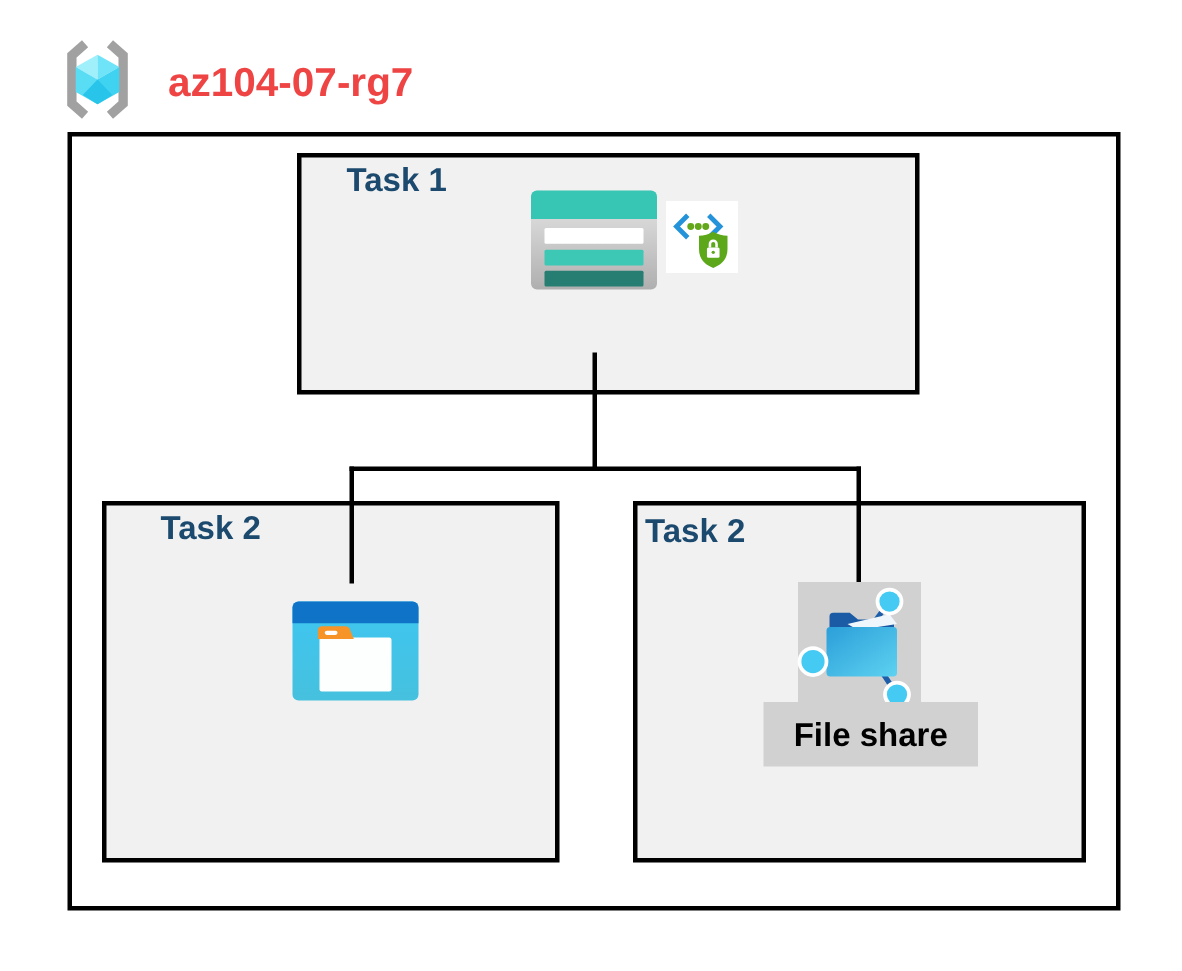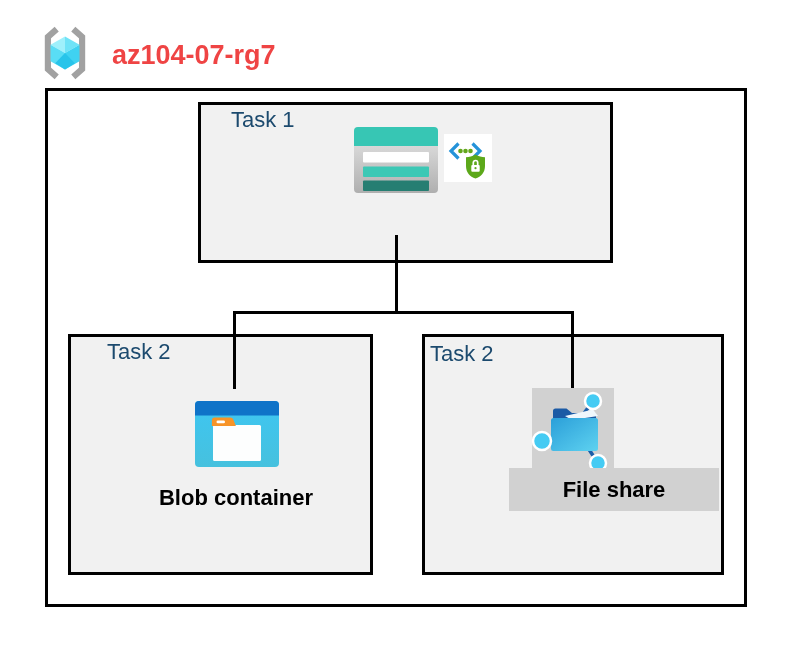--- a/index.html
+++ b/index.html
@@ -5,29 +5,29 @@
   html,body{margin:0;padding:0;background:#ffffff;}
   .canvas{position:relative;width:788px;height:647px;background:#ffffff;
           font-family:"Liberation Sans",sans-serif;overflow:hidden;}
   .abs{position:absolute;}
   .title{font-size:27px;font-weight:bold;color:#ef4444;white-space:nowrap;}
   .outer-box{left:45px;top:88px;width:696px;height:513px;border:3px solid #000000;background:#ffffff;}
   .task-box{background:#F1F1F1;border:3px solid #000000;}
   .box1{left:198px;top:102px;width:409px;height:155px;}
   .box2{left:68px;top:334px;width:299px;height:235px;}
   .box3{left:422px;top:334px;width:296px;height:235px;}
-  .task-label{font-size:22px;font-weight:normal;color:#1C4A6E;white-space:nowrap;}
+  .task-label{font-size:22px;font-weight:bold;color:#1C4A6E;white-space:nowrap;}
   .node-label{font-size:22px;font-weight:bold;color:#000000;white-space:nowrap;text-align:center;}
   .connector{background:#000000;}
   .conn-v1{left:395px;top:235px;width:3px;height:79px;}
   .conn-h {left:233px;top:311px;width:341px;height:3px;}
   .conn-v2{left:233px;top:311px;width:3px;height:78px;}
   .conn-v3{left:571px;top:311px;width:3px;height:78px;}
   .gray-square{left:532px;top:388px;width:82px;height:80px;background:#D1D1D1;}
-  .gray-label{left:509px;top:468px;width:210px;height:43px;background:#D1D1D1;
+  .gray-label{left:509px;top:468px;width:143px;height:43px;background:#D1D1D1;
               display:flex;align-items:center;justify-content:center;}
   .icon-svg{display:block;overflow:visible;}
 </style>
 </head>
 <body>
 
 <div class="canvas">
 
   <svg class="abs icon-svg" style="left:36px;top:24px;" width="58" height="58" viewBox="0 0 56 56">
     <path d="M20 5 L11.5 12.5 L11.5 43.5 L20 51" stroke="#A1A1A1" stroke-width="6" fill="none"></path>
@@ -89,21 +89,20 @@
           <stop offset="1" stop-color="#46C1DE"></stop>
       </linearGradient>
     </defs>
     <rect x="0" y="0" width="84" height="66" rx="4" fill="url(#bc)"></rect>
     <path d="M4 0 h76 a4 4 0 0 1 4 4 v10.5 h-84 v-10.5 a4 4 0 0 1 4 -4 z" fill="#0F73C8"></path>
     <rect x="18" y="24" width="48" height="36" rx="1.5" fill="#FDFEFE"></rect>
     <path d="M19.5 16.5 h15.5 c1.6 0 2.8 0.8 3.3 2.1 l2.6 6.4 h-24 v-5.7 c0 -1.7 1 -2.8 2.6 -2.8 z" fill="#F79428"></path>
     <rect x="21.5" y="19.5" width="8.5" height="2.8" rx="1.4" fill="#FFFFFF"></rect>
   </svg>
 
-  <div class="abs node-label" style="left:86px;top:485px;width:300px;">Blob container</div>
 
   <div class="abs task-label" style="left:430px;top:341px;">Task 2</div>
 
   <div class="abs gray-square">
     <svg class="icon-svg" width="82" height="84" viewBox="0 0 82 84">
       <defs>
         <linearGradient id="fs" x1="0" y1="0" x2="1" y2="1">
           <stop offset="0" stop-color="#2B9FD9"></stop>
             <stop offset="1" stop-color="#5ED2F0"></stop>
         </linearGradient>

